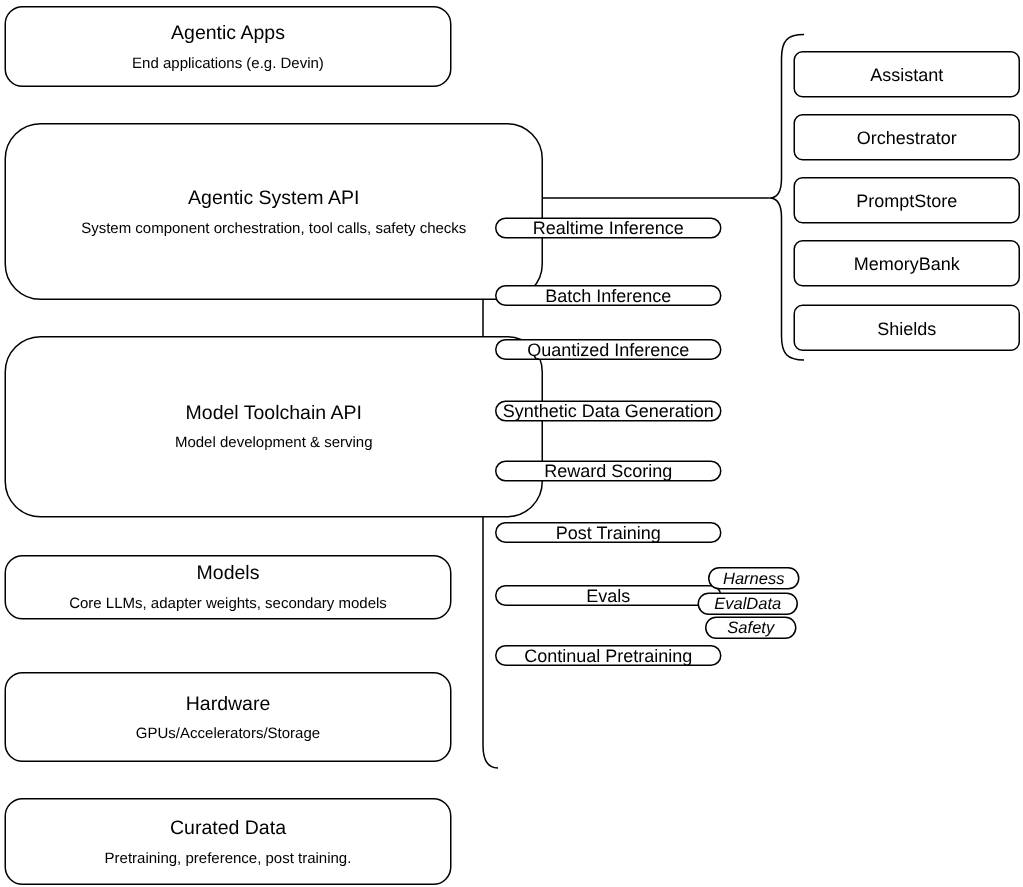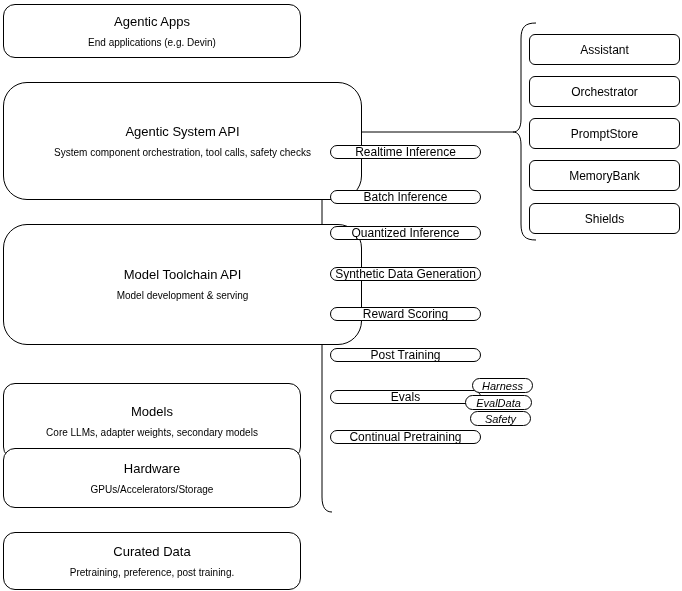--- a/index.html
+++ b/index.html
@@ -73,21 +73,21 @@
   <div class="node bigger" style="top:82px;height:118px;">
     <div class="title">Agentic System API</div>
     <div class="subtitle">System component orchestration, tool calls, safety checks</div>
   </div>
 
   <div class="node bigger" style="top:224px;height:121px;">
     <div class="title">Model Toolchain API</div>
     <div class="subtitle">Model development &amp; serving</div>
   </div>
 
-  <div class="node big" style="top:383px;height:76px;">
+  <div class="node big" style="top:370px;height:43px;">
     <div class="title">Models</div>
     <div class="subtitle">Core LLMs, adapter weights, secondary models</div>
   </div>
 
   <div class="node big" style="top:448px;height:60px;">
     <div class="title">Hardware</div>
     <div class="subtitle">GPUs/Accelerators/Storage</div>
   </div>
 
   <div class="node big" style="top:532px;height:58px;">

